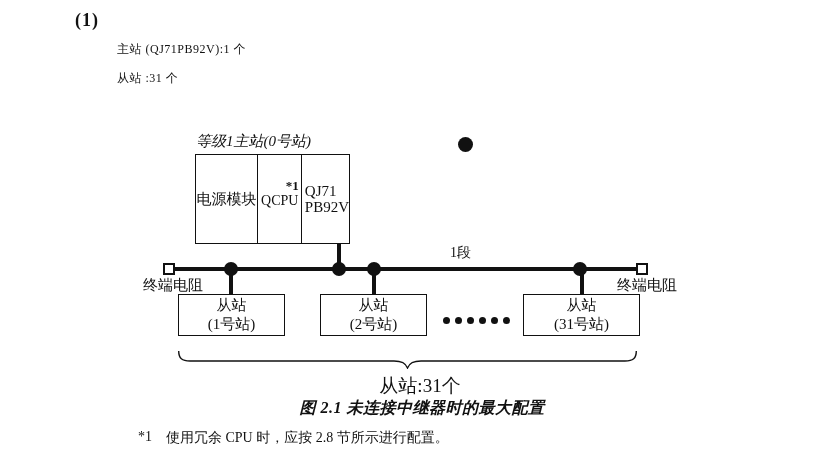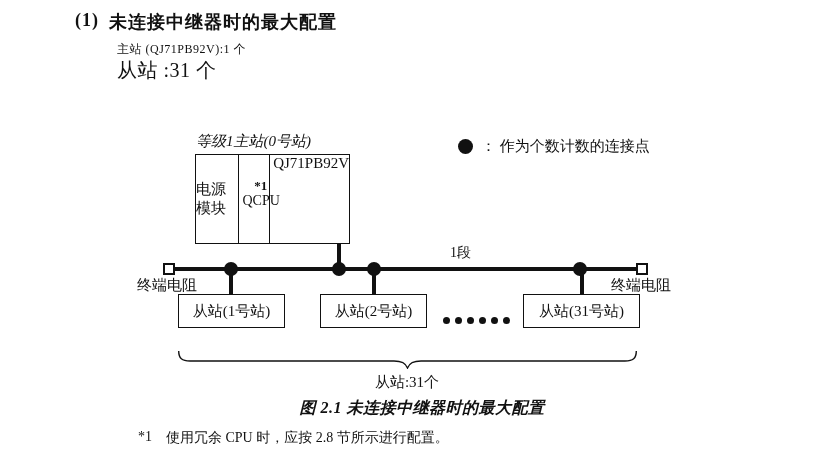--- a/index.html
+++ b/index.html
@@ -4,69 +4,67 @@
 <style>
   html,body{margin:0;padding:0;background:#ffffff;}
   .page{
     position:relative;width:821px;height:457px;background:#ffffff;overflow:hidden;
     font-family:"Liberation Serif","DejaVu Serif",serif;color:#111111;
   }
   .abs{position:absolute;}
   
   .title-row{left:75px;top:10px;display:flex;gap:10px;font-size:18px;font-weight:bold;letter-spacing:1px;}
   .hline1{left:117px;top:41px;font-size:12px;letter-spacing:0.5px;}
-  .hline2{left:117px;top:57px;font-size:20px;letter-spacing:0.5px;}
+  .hline2{left:117px;top:70px;font-size:12px;letter-spacing:0.5px;}
   
   .master-label{left:196px;top:132px;font-size:15px;font-style:italic;}
   .master-box{left:195px;top:154px;width:155px;height:90px;border:1.5px solid #111;display:flex;box-sizing:border-box;background:#fff;}
   .mcell{box-sizing:border-box;font-size:15px;}
   .cell1{width:71px;border-right:1.5px solid #111;display:flex;align-items:center;justify-content:center;}
   .cell2{width:50px;border-right:1.5px solid #111;position:relative;}
   .cell2 .qcpu{position:absolute;left:3px;top:38px;font-size:14px;}
   .cell2 .note{position:absolute;right:2px;top:23px;font-size:13px;font-weight:bold;}
-  .cell3{flex:1;display:flex;flex-direction:row;justify-content:center;padding-left:3px;line-height:16px;font-family:Liberation Serif, serif;}
+  .cell3{flex:1;display:flex;flex-direction:column;justify-content:center;padding-left:3px;line-height:16px;font-family:Liberation Serif, serif;}
   
   .legend{left:458px;top:137px;display:flex;align-items:center;gap:8px;font-size:15px;}
   .legend-dot{width:15px;height:15px;border-radius:50%;background:#111;}
   
   .busline{left:169px;top:267px;width:474px;height:4px;background:#111;}
   .vconn{width:4px;background:#111;}
   .busdot{width:14px;height:14px;border-radius:50%;background:#111;top:262px;z-index:2;}
   .termsq{width:12px;height:12px;background:#fff;border:2px solid #111;box-sizing:border-box;top:263px;z-index:3;}
-  .termlabel{font-size:15px;top:276px;}
+  .termlabel{font-size:15px;top:276px;margin-left:6px;}
   .seglabel{left:450px;top:244px;font-size:14px;}
   
-  .slavebox{top:294px;height:34px;border:1.5px solid #111;box-sizing:border-box;background:#fff;
-    display:flex;flex-direction:row;align-items:center;justify-content:center;font-size:15px;line-height:19px;}
+  .slavebox{top:294px;height:42px;border:1.5px solid #111;box-sizing:border-box;background:#fff;
+    display:flex;flex-direction:column;align-items:center;justify-content:center;font-size:15px;line-height:19px;}
   .sb1{left:178px;width:107px;}
   .sb2{left:320px;width:107px;}
   .sb31{left:523px;width:117px;}
   .ellipsis{left:443px;top:317px;display:flex;gap:5px;align-items:center;}
   .edot{width:7px;height:7px;border-radius:50%;background:#111;}
   
   .brace{left:178px;top:351px;}
-  .brace-label{left:407px;top:373px;transform:translateX(-50%);font-size:15px;}
+  .brace-label{left:420px;top:373px;transform:translateX(-50%);font-size:19px;}
   .caption{left:422px;top:398px;transform:translateX(-50%);font-size:16px;font-weight:bold;letter-spacing:0.5px;white-space:nowrap;font-style:italic;}
   .footnote{left:138px;top:429px;display:flex;gap:14px;font-size:14px;}
 </style>
 </head>
 <body>
 
 <div class="page">
 
   <div class="abs title-row">
     <span>(1)</span>
-    <span>未连接中继器时的最大配置</span>
   </div>
   <div class="abs hline1">主站 (QJ71PB92V):1 个</div>
   <div class="abs hline2">从站 :31 个</div>
 
   <div class="abs legend">
     <span class="legend-dot"></span>
-    <span>：  作为个数计数的连接点</span>
   </div>
 
   <div class="abs master-label">等级1主站(0号站)</div>
   <div class="abs master-box">
     <div class="mcell cell1">
       <span>电源模块</span>
     </div>
     <div class="mcell cell2">
       <span class="note">*1</span>
       <span class="qcpu">QCPU</span>

